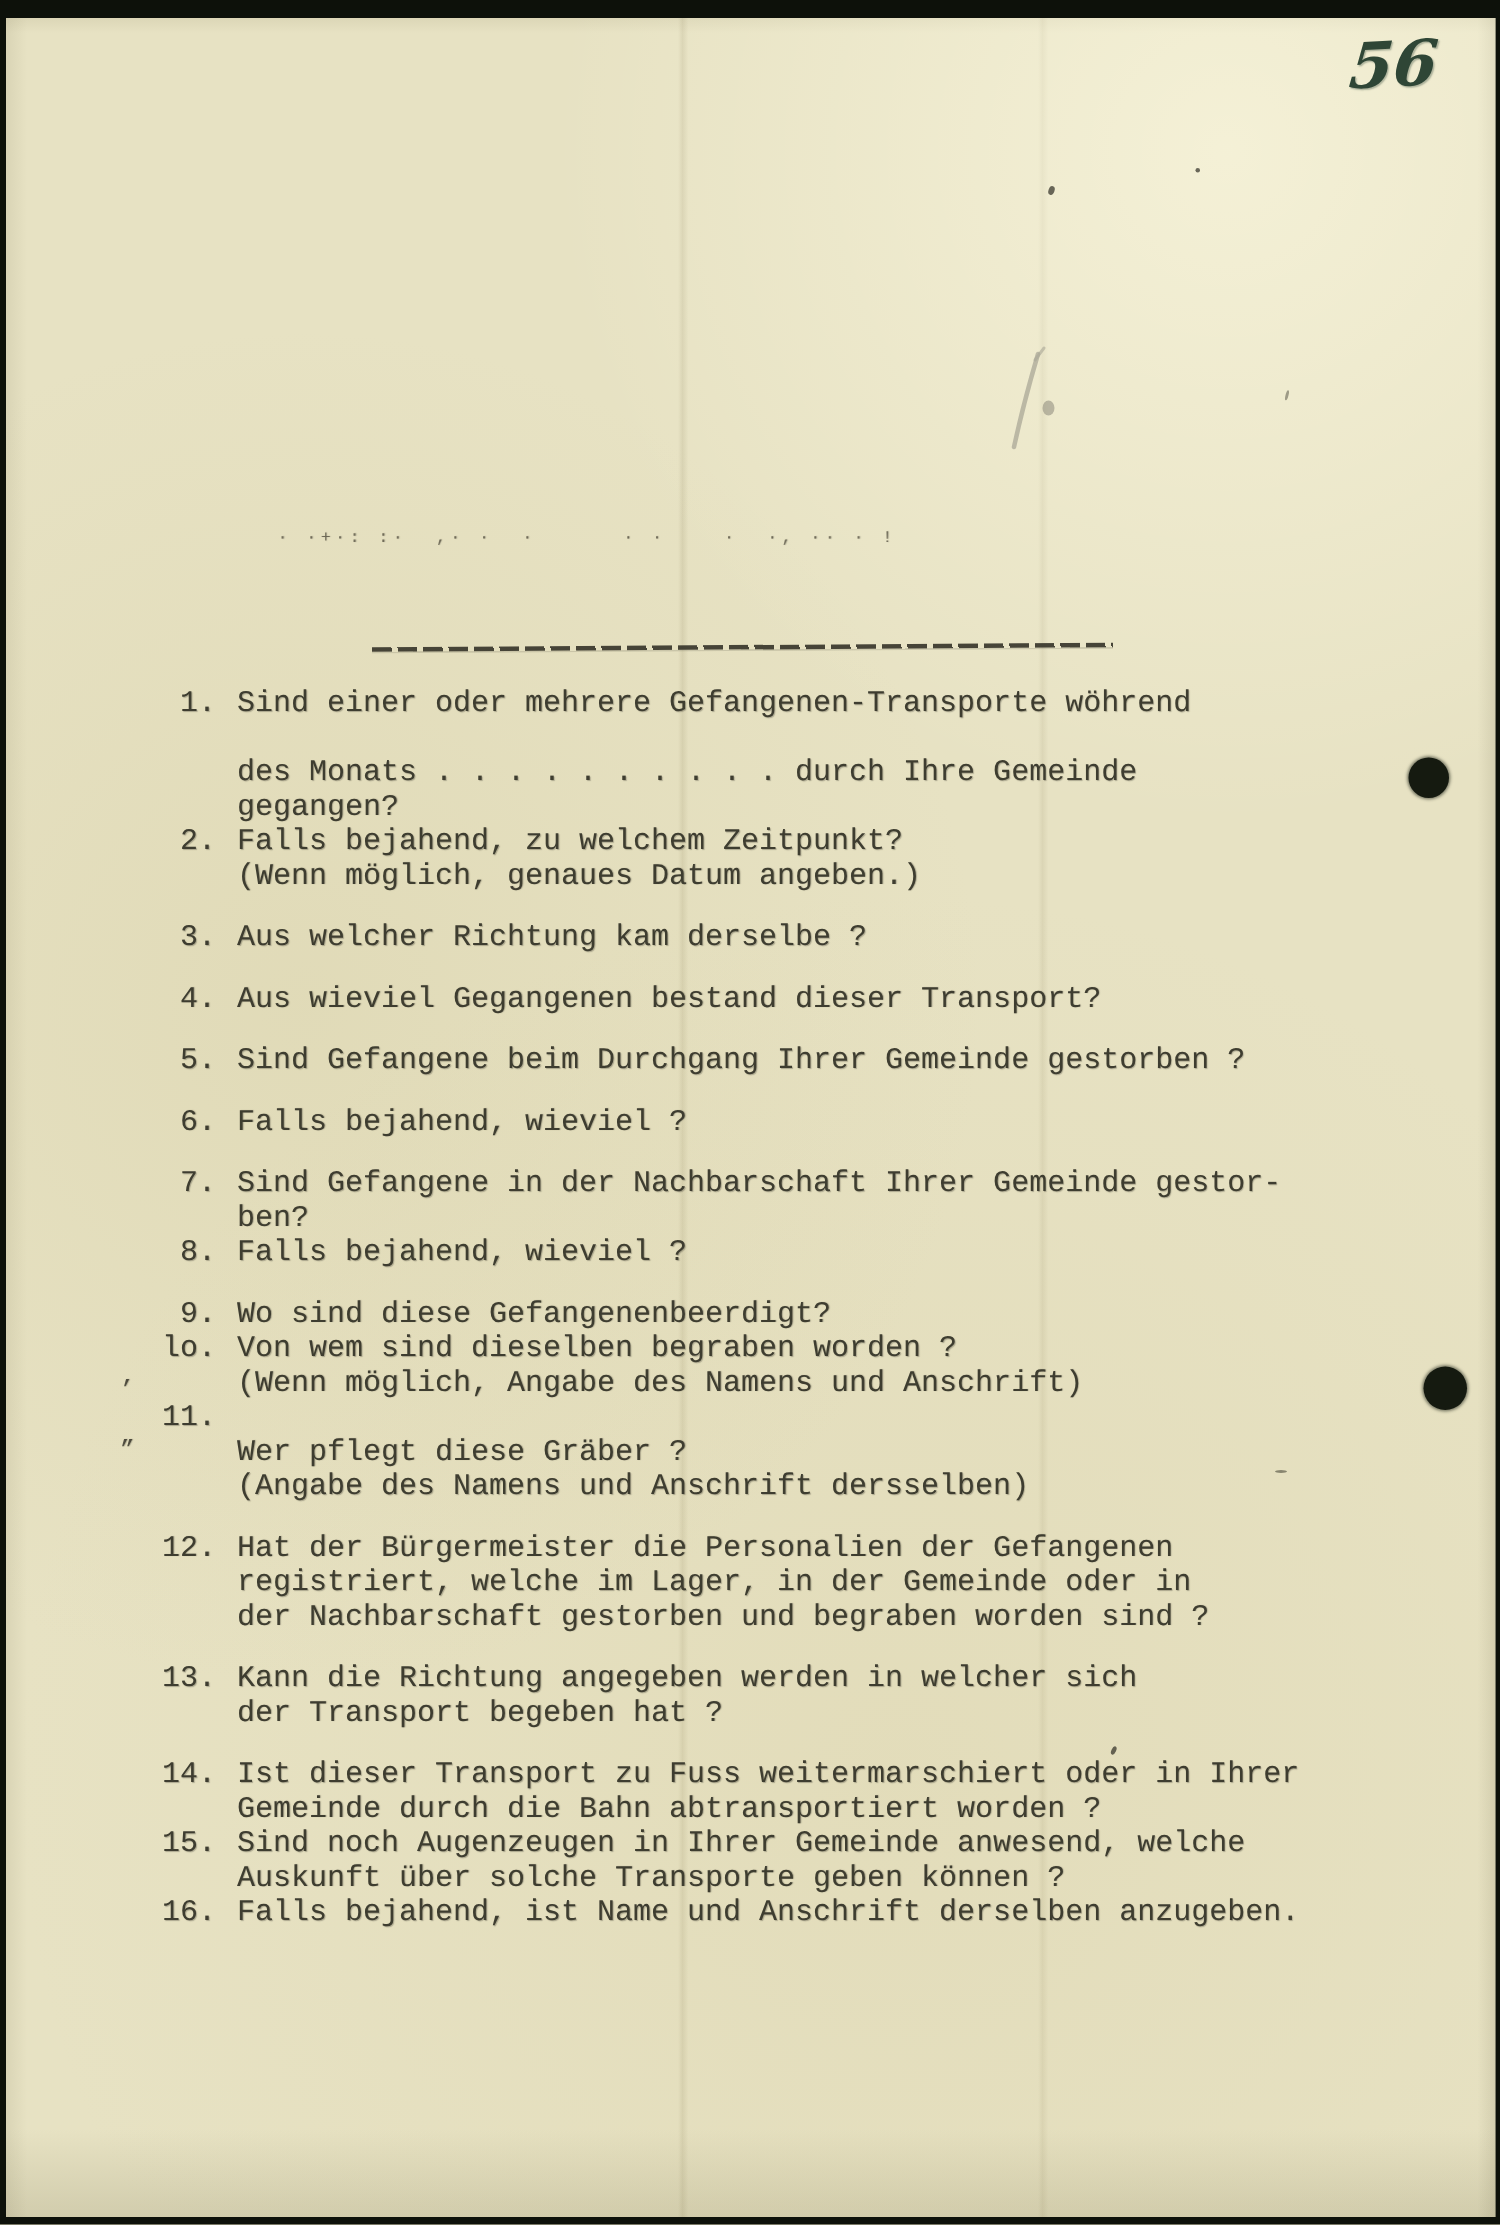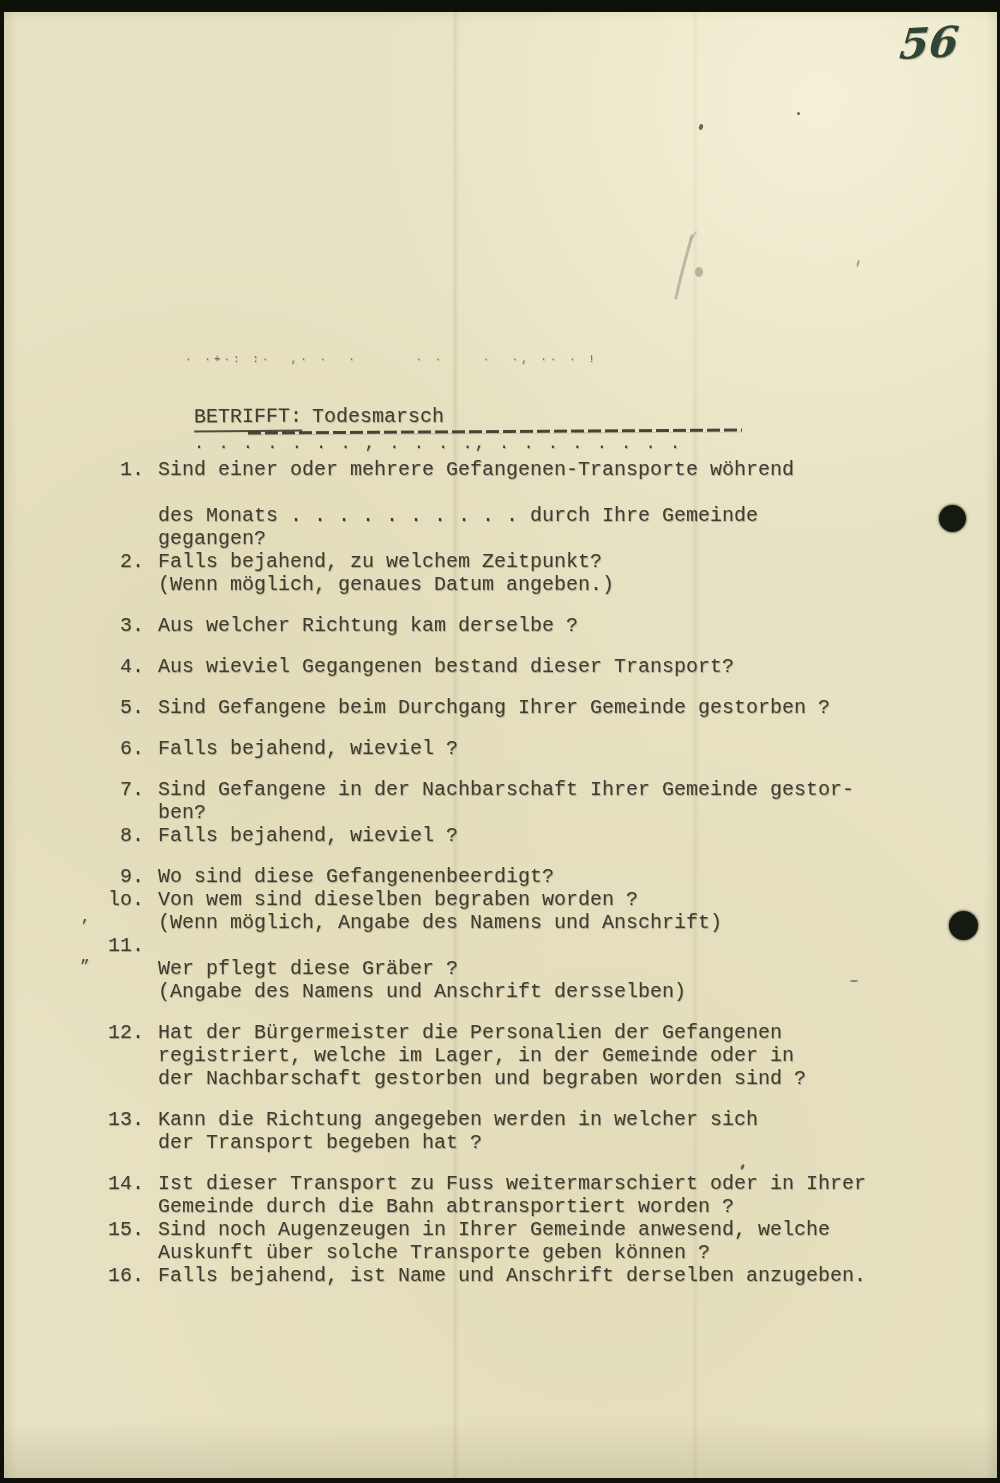--- a/index.html
+++ b/index.html
@@ -85,24 +85,20 @@
     <div class="pencil-mark">
       <svg width="48" height="80" viewBox="0 0 48 80">
         <path d="M10 70 Q16 42 26 8" stroke="#9a978a" stroke-width="3" fill="none" stroke-linecap="round" opacity="0.75"></path>
         <path d="M24 12 L30 4" stroke="#9a978a" stroke-width="2" fill="none" stroke-linecap="round" opacity="0.6"></path>
         <ellipse cx="33" cy="44" rx="4" ry="5" fill="#8d8a7c" opacity="0.7"></ellipse>
       </svg>
     </div>
 
     <div class="specks typed">· ·+·: :·  ,· ·  ·      · ·    ·  ·, ·· · !</div>
 
-    <div class="header typed">
-      <span class="label">BETRIFFT:</span><span class="subject">Todesmarsch</span>
-      <span class="dots">. . . . . . . , . . . ., . . . . . . . .</span>
-    </div>
 
     <div class="dashed-rule"></div>
 
     <div class="questions typed"><div class="q-row"><div class="q-num">1.</div><div class="q-body"><div class="q-line">Sind einer oder mehrere Gefangenen-Transporte wöhrend</div><div class="q-line">&nbsp;</div><div class="q-line">des Monats . . . . . . . . . . durch Ihre Gemeinde</div><div class="q-line">gegangen?</div></div></div><div class="q-row"><div class="q-num">2.</div><div class="q-body"><div class="q-line">Falls bejahend, zu welchem Zeitpunkt?</div><div class="q-line">(Wenn möglich, genaues Datum angeben.)</div></div></div><div class="q-row q-gap"><div class="q-num">3.</div><div class="q-body"><div class="q-line">Aus welcher Richtung kam derselbe ?</div></div></div><div class="q-row q-gap"><div class="q-num">4.</div><div class="q-body"><div class="q-line">Aus wieviel Gegangenen bestand dieser Transport?</div></div></div><div class="q-row q-gap"><div class="q-num">5.</div><div class="q-body"><div class="q-line">Sind Gefangene beim Durchgang Ihrer Gemeinde gestorben ?</div></div></div><div class="q-row q-gap"><div class="q-num">6.</div><div class="q-body"><div class="q-line">Falls bejahend, wieviel ?</div></div></div><div class="q-row q-gap"><div class="q-num">7.</div><div class="q-body"><div class="q-line">Sind Gefangene in der Nachbarschaft Ihrer Gemeinde gestor-</div><div class="q-line">ben?</div></div></div><div class="q-row"><div class="q-num">8.</div><div class="q-body"><div class="q-line">Falls bejahend, wieviel ?</div></div></div><div class="q-row q-gap"><div class="q-num">9.</div><div class="q-body"><div class="q-line">Wo sind diese Gefangenenbeerdigt?</div></div></div><div class="q-row"><div class="q-num">lo.</div><div class="q-body"><div class="q-line">Von wem sind dieselben begraben worden ?</div><div class="q-line">(Wenn möglich, Angabe des Namens und Anschrift)</div></div></div><div class="q-row"><div class="q-num">11.</div><div class="q-body"><div class="q-line">&nbsp;</div><div class="q-line">Wer pflegt diese Gräber ?</div><div class="q-line">(Angabe des Namens und Anschrift dersselben)</div></div></div><div class="q-row q-gap"><div class="q-num">12.</div><div class="q-body"><div class="q-line">Hat der Bürgermeister die Personalien der Gefangenen</div><div class="q-line">registriert, welche im Lager, in der Gemeinde oder in</div><div class="q-line">der Nachbarschaft gestorben und begraben worden sind ?</div></div></div><div class="q-row q-gap"><div class="q-num">13.</div><div class="q-body"><div class="q-line">Kann die Richtung angegeben werden in welcher sich</div><div class="q-line">der Transport begeben hat ?</div></div></div><div class="q-row q-gap"><div class="q-num">14.</div><div class="q-body"><div class="q-line">Ist dieser Transport zu Fuss weitermarschiert oder in Ihrer</div><div class="q-line">Gemeinde durch die Bahn abtransportiert worden ?</div></div></div><div class="q-row"><div class="q-num">15.</div><div class="q-body"><div class="q-line">Sind noch Augenzeugen in Ihrer Gemeinde anwesend, welche</div><div class="q-line">Auskunft über solche Transporte geben können ?</div></div></div><div class="q-row"><div class="q-num">16.</div><div class="q-body"><div class="q-line">Falls bejahend, ist Name und Anschrift derselben anzugeben.</div></div></div></div>
 
     <div class="margin-mark mark-q10 typed">‚</div>
     <div class="margin-mark mark-q11 typed">„</div>
 
     <div class="punch-hole hole-1"></div>
     <div class="punch-hole hole-2"></div>

